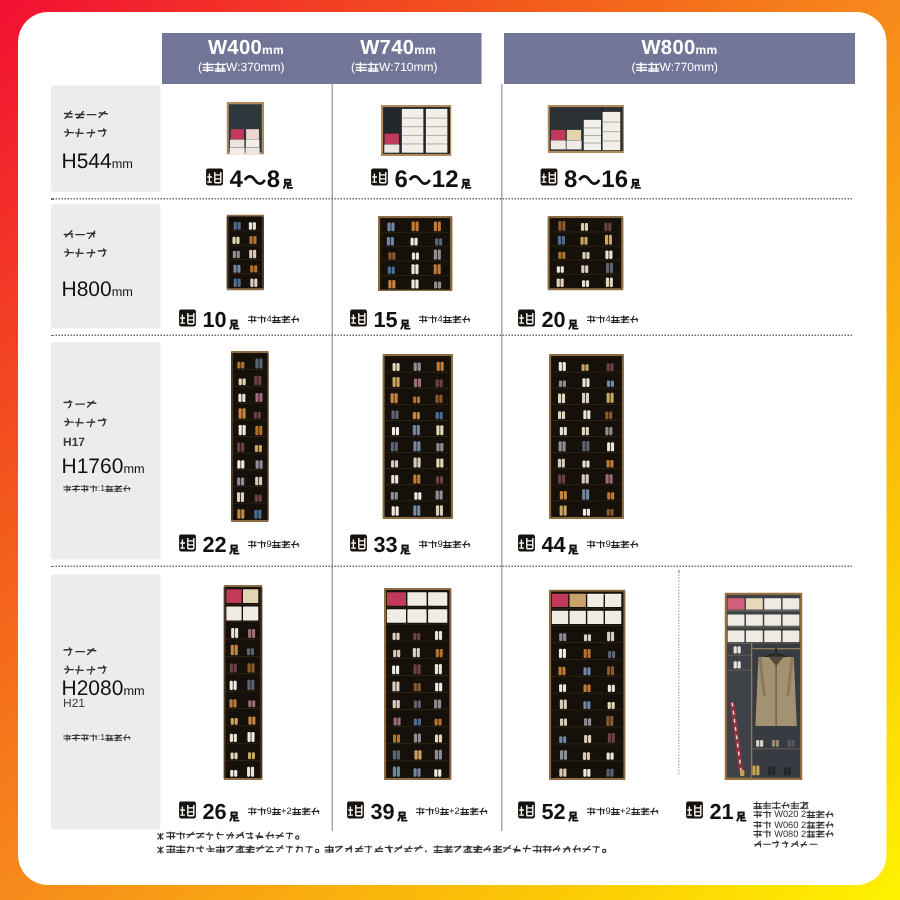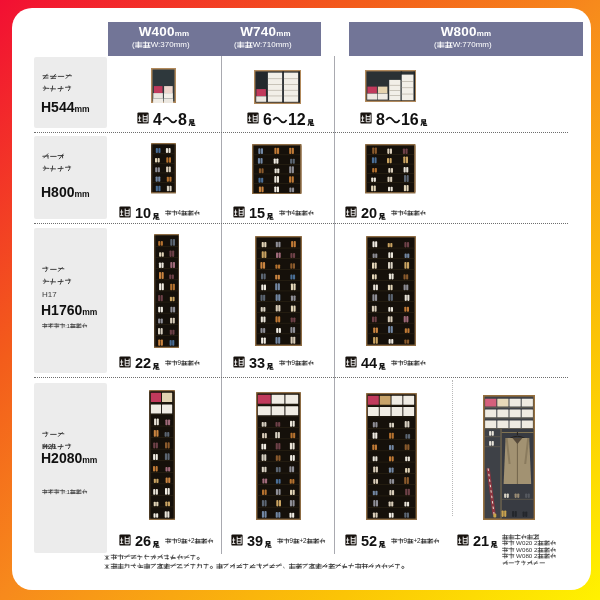--- a/index.html
+++ b/index.html
@@ -4,21 +4,21 @@
 #page{position:relative;width:600px;height:600px;overflow:hidden;font-family:"Liberation Sans",sans-serif;background:linear-gradient(135deg,#f20f33 0%,#f35c1b 30%,#f78a1c 50%,#fbc406 78%,#fff200 100%)}
 .card{position:absolute;left:12px;top:8px;width:579px;height:582px;background:#fff;border-radius:20px}
 .hdr{position:absolute;top:21.5px;height:34px;background:#727597;color:#fff;display:flex;flex-direction:column;align-items:center;justify-content:center}
 .hdr .l1{font-weight:bold;font-size:13.5px;line-height:14px;letter-spacing:0.2px}
 .hdr .l1 .mm{font-size:8px;font-weight:bold}
 .gray{position:absolute;left:34px;width:73px;background:#ececec;border-radius:2px}
 .vline{position:absolute;width:1px;background:#a9aab0}
 .hdot{position:absolute;height:0;border-top:1px dotted #6e6e6e}
 .vdot{position:absolute;width:0;border-left:1px dotted #b9b9b9}
 .hname{position:absolute;left:42px;color:#3c3c3c}
-.hbig{position:absolute;left:41px;color:#111;font-weight:bold;font-size:14px}
+.hbig{position:absolute;left:41px;color:#111;font-weight:normal;font-size:14px}
 .hbig .mm{font-size:8.5px}
 </style></head><body>
 <div id="page">
 
 <div class="card"></div>
 
 <div class="hdr" style="left:107.5px;width:113px">
       <div class="l1">W400<span class="mm">mm</span></div>
 <svg width="64" height="11" viewBox="0 0 64 11">
         <text x="0.0" y="6.2" font-family="Liberation Sans, sans-serif" font-size="8.0" font-weight="normal" fill="#fff" xml:space="preserve">(</text>
@@ -39,21 +39,21 @@
         <g transform="translate(2.7,0)">
           <path d="M 0.6 2.0 L 7.4 2.0 M 0.9 4.1 L 7.2 4.1 M 0.8 5.8 L 7.4 5.8 M 3.6 0.8 L 3.6 6.6" fill="none" stroke="#fff" stroke-width="0.96" stroke-linecap="round"></path>
         </g>
         <g transform="translate(10.7,0)">
           <path d="M 0.6 1.9 L 7.4 1.9 M 0.9 4.9 L 7.2 4.9 M 0.8 6.3 L 7.4 6.3 M 2.7 0.8 L 2.7 6.6 M 5.8 2.3 L 5.8 5.3" fill="none" stroke="#fff" stroke-width="0.96" stroke-linecap="round"></path>
         </g>
         <text x="18.7" y="6.2" font-family="Liberation Sans, sans-serif" font-size="8.0" font-weight="normal" fill="#fff" xml:space="preserve">W:710mm)</text>
       </svg>
     </div>
 
-<div class="hdr" style="left:349px;width:234px">
+<div class="hdr" style="left:336px;width:234px">
       <div class="l1">W800<span class="mm">mm</span></div>
 <svg width="64" height="11" viewBox="0 0 64 11">
         <text x="0.0" y="6.2" font-family="Liberation Sans, sans-serif" font-size="8.0" font-weight="normal" fill="#fff" xml:space="preserve">(</text>
         <g transform="translate(2.7,0)">
           <path d="M 0.6 2.0 L 7.4 2.0 M 0.9 4.1 L 7.2 4.1 M 0.8 5.8 L 7.4 5.8 M 3.6 0.8 L 3.6 6.6" fill="none" stroke="#fff" stroke-width="0.96" stroke-linecap="round"></path>
         </g>
         <g transform="translate(10.7,0)">
           <path d="M 0.6 1.9 L 7.4 1.9 M 0.9 4.9 L 7.2 4.9 M 0.8 6.3 L 7.4 6.3 M 2.7 0.8 L 2.7 6.6 M 5.8 2.3 L 5.8 5.3" fill="none" stroke="#fff" stroke-width="0.96" stroke-linecap="round"></path>
         </g>
         <text x="18.7" y="6.2" font-family="Liberation Sans, sans-serif" font-size="8.0" font-weight="normal" fill="#fff" xml:space="preserve">W:770mm)</text>
@@ -147,21 +147,21 @@
         <path d="M 3.0 1.0 q -0.0 3.0 -0.9 5.1 M 1.0 3.7 L 5.9 3.9" fill="none" stroke="#333" stroke-width="0.91" stroke-linecap="round"></path>
       </g>
       <g transform="translate(15.2,0)">
         <path d="M 4.1 1.4 q 0.2 3.0 -1.0 4.9 M 0.8 3.6 L 6.0 3.3" fill="none" stroke="#333" stroke-width="0.91" stroke-linecap="round"></path>
       </g>
       <g transform="translate(22.8,0)">
         <path d="M 4.3 0.9 q 1.8 3.0 -0.6 4.9 M 0.7 2.3 L 5.9 2.0" fill="none" stroke="#333" stroke-width="0.91" stroke-linecap="round"></path>
       </g>
     </svg>
 
-<div class="hname" style="top:290px;font-size:8px;font-weight:normal">H17</div>
+<div class="hname" style="top:290px;font-size:8px;font-weight:bold">H17</div>
 
 <div class="hbig" style="top:302px">H1760<span class="mm">mm</span></div>
 
 <svg style="position:absolute;left:42px;top:323px" width="47" height="7" viewBox="0 0 47 7">
       <g transform="translate(0.0,0)">
         <path d="M 0.5 1.6 L 5.3 1.6 M 0.6 3.5 L 5.2 3.5 M 2.7 0.6 L 2.7 4.8 M 4.2 1.7 L 4.2 3.9" fill="none" stroke="#333" stroke-width="0.70" stroke-linecap="round"></path>
       </g>
       <g transform="translate(5.8,0)">
         <path d="M 0.5 1.3 L 5.3 1.3 M 0.6 3.3 L 5.2 3.3 M 2.9 0.6 L 2.9 4.8 M 4.0 0.9 L 1.3 3.8" fill="none" stroke="#333" stroke-width="0.70" stroke-linecap="round"></path>
       </g>
@@ -205,21 +205,21 @@
         <path d="M 3.0 1.0 q -0.0 3.0 -0.9 5.1 M 1.0 3.7 L 5.9 3.9" fill="none" stroke="#333" stroke-width="0.91" stroke-linecap="round"></path>
       </g>
       <g transform="translate(15.2,0)">
         <path d="M 4.1 1.4 q 0.2 3.0 -1.0 4.9 M 0.8 3.6 L 6.0 3.3" fill="none" stroke="#333" stroke-width="0.91" stroke-linecap="round"></path>
       </g>
       <g transform="translate(22.8,0)">
         <path d="M 4.3 0.9 q 1.8 3.0 -0.6 4.9 M 0.7 2.3 L 5.9 2.0" fill="none" stroke="#333" stroke-width="0.91" stroke-linecap="round"></path>
       </g>
     </svg>
 
-<div class="hname" style="top:442px;font-size:8px;font-weight:bold">H21</div>
+<div class="hname" style="top:464px;font-size:8px;font-weight:normal">H21</div>
 
 <div class="hbig" style="top:450px">H2080<span class="mm">mm</span></div>
 
 <svg style="position:absolute;left:42px;top:489px" width="47" height="7" viewBox="0 0 47 7">
       <g transform="translate(0.0,0)">
         <path d="M 0.5 1.6 L 5.3 1.6 M 0.6 3.5 L 5.2 3.5 M 2.7 0.6 L 2.7 4.8 M 4.2 1.7 L 4.2 3.9" fill="none" stroke="#333" stroke-width="0.70" stroke-linecap="round"></path>
       </g>
       <g transform="translate(5.8,0)">
         <path d="M 0.5 1.3 L 5.3 1.3 M 0.6 3.3 L 5.2 3.3 M 2.9 0.6 L 2.9 4.8 M 4.0 0.9 L 1.3 3.8" fill="none" stroke="#333" stroke-width="0.70" stroke-linecap="round"></path>
       </g>

